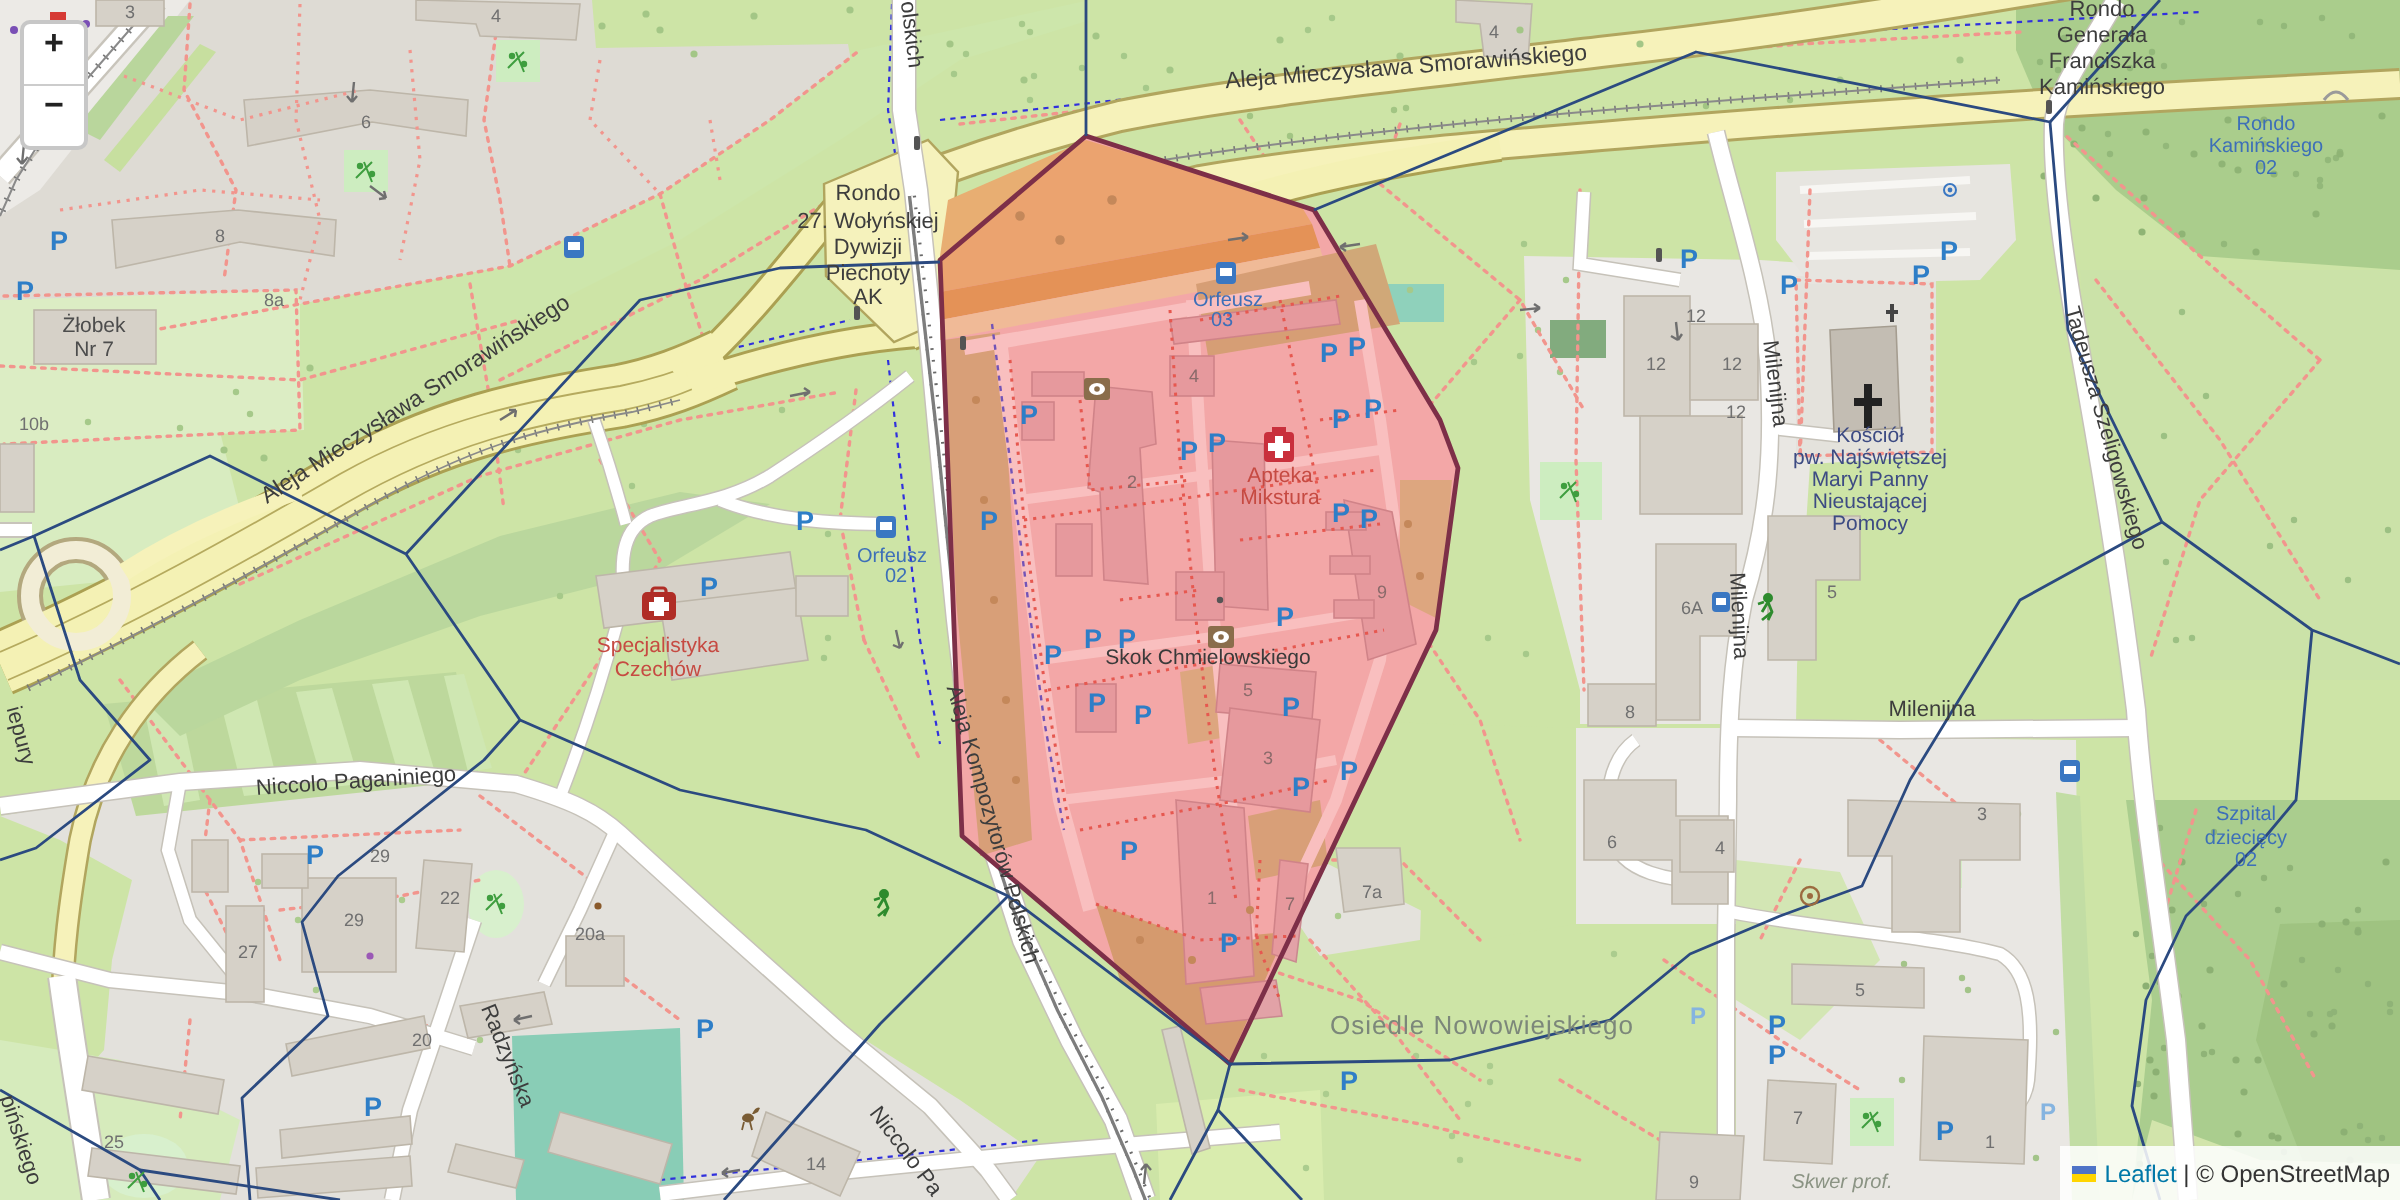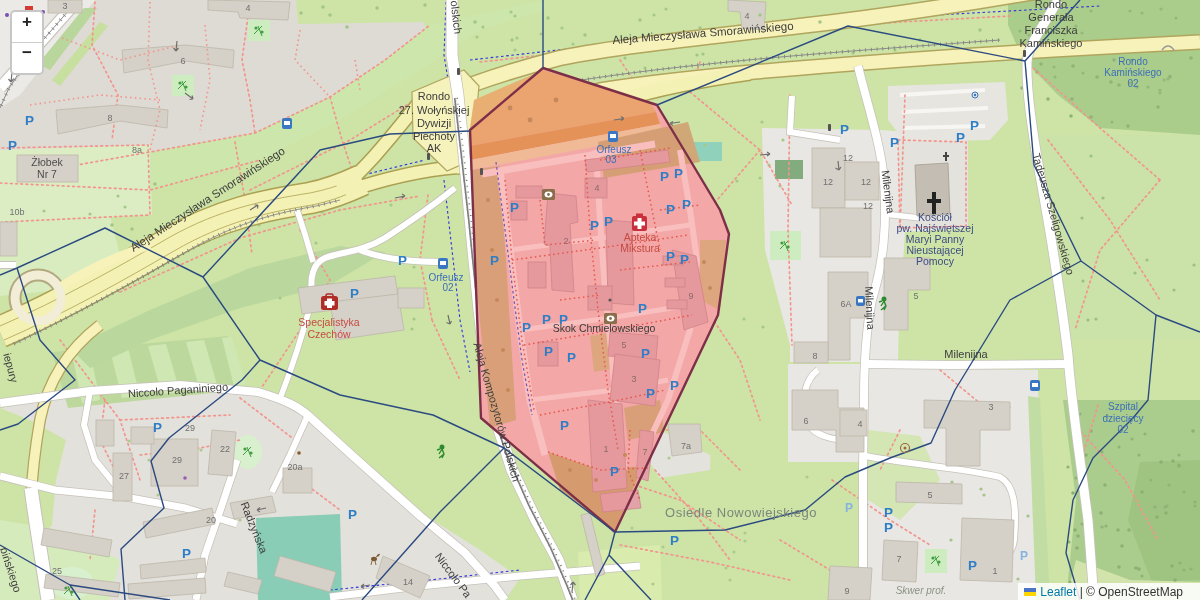--- a/index.html
+++ b/index.html
@@ -1096,21 +1096,21 @@
 </g>
 </svg>
 
 <div style="position:absolute;left:10px;top:10px;width:30px;height:61px;background:#fff;border:2px solid rgba(0,0,0,0.22);border-radius:5px;box-sizing:content-box;">
 
 <div style="width:30px;height:30px;line-height:29px;text-align:center;font:bold 17px 'Liberation Sans',sans-serif;color:#222;border-bottom:1px solid #ccc;">+</div>
 
 <div style="width:30px;height:30px;line-height:29px;text-align:center;font:bold 17px 'Liberation Sans',sans-serif;color:#222;">−</div>
 </div>
 
-<div style="position:absolute;right:0;bottom:0;height:17px;background:rgba(255,255,255,0.85);padding:0 17px 0 6px;font:12px 'Liberation Sans',sans-serif;color:#333;display:flex;align-items:center;">
+<div style="position:absolute;right:0;bottom:0;height:27px;background:rgba(255,255,255,0.85);padding:0 5px 0 6px;font:12px 'Liberation Sans',sans-serif;color:#333;display:flex;align-items:center;">
 
 <svg width="12" height="8" style="margin-right:4px;">
         <rect width="12" height="4" y="0" fill="#4e73c7"></rect>
         <rect width="12" height="4" y="4" fill="#ffd500"></rect>
       </svg>
 
 <span style="color:#0078a8;">Leaflet</span>
       <span>&nbsp;| © OpenStreetMap</span>
 </div>
 </div>

